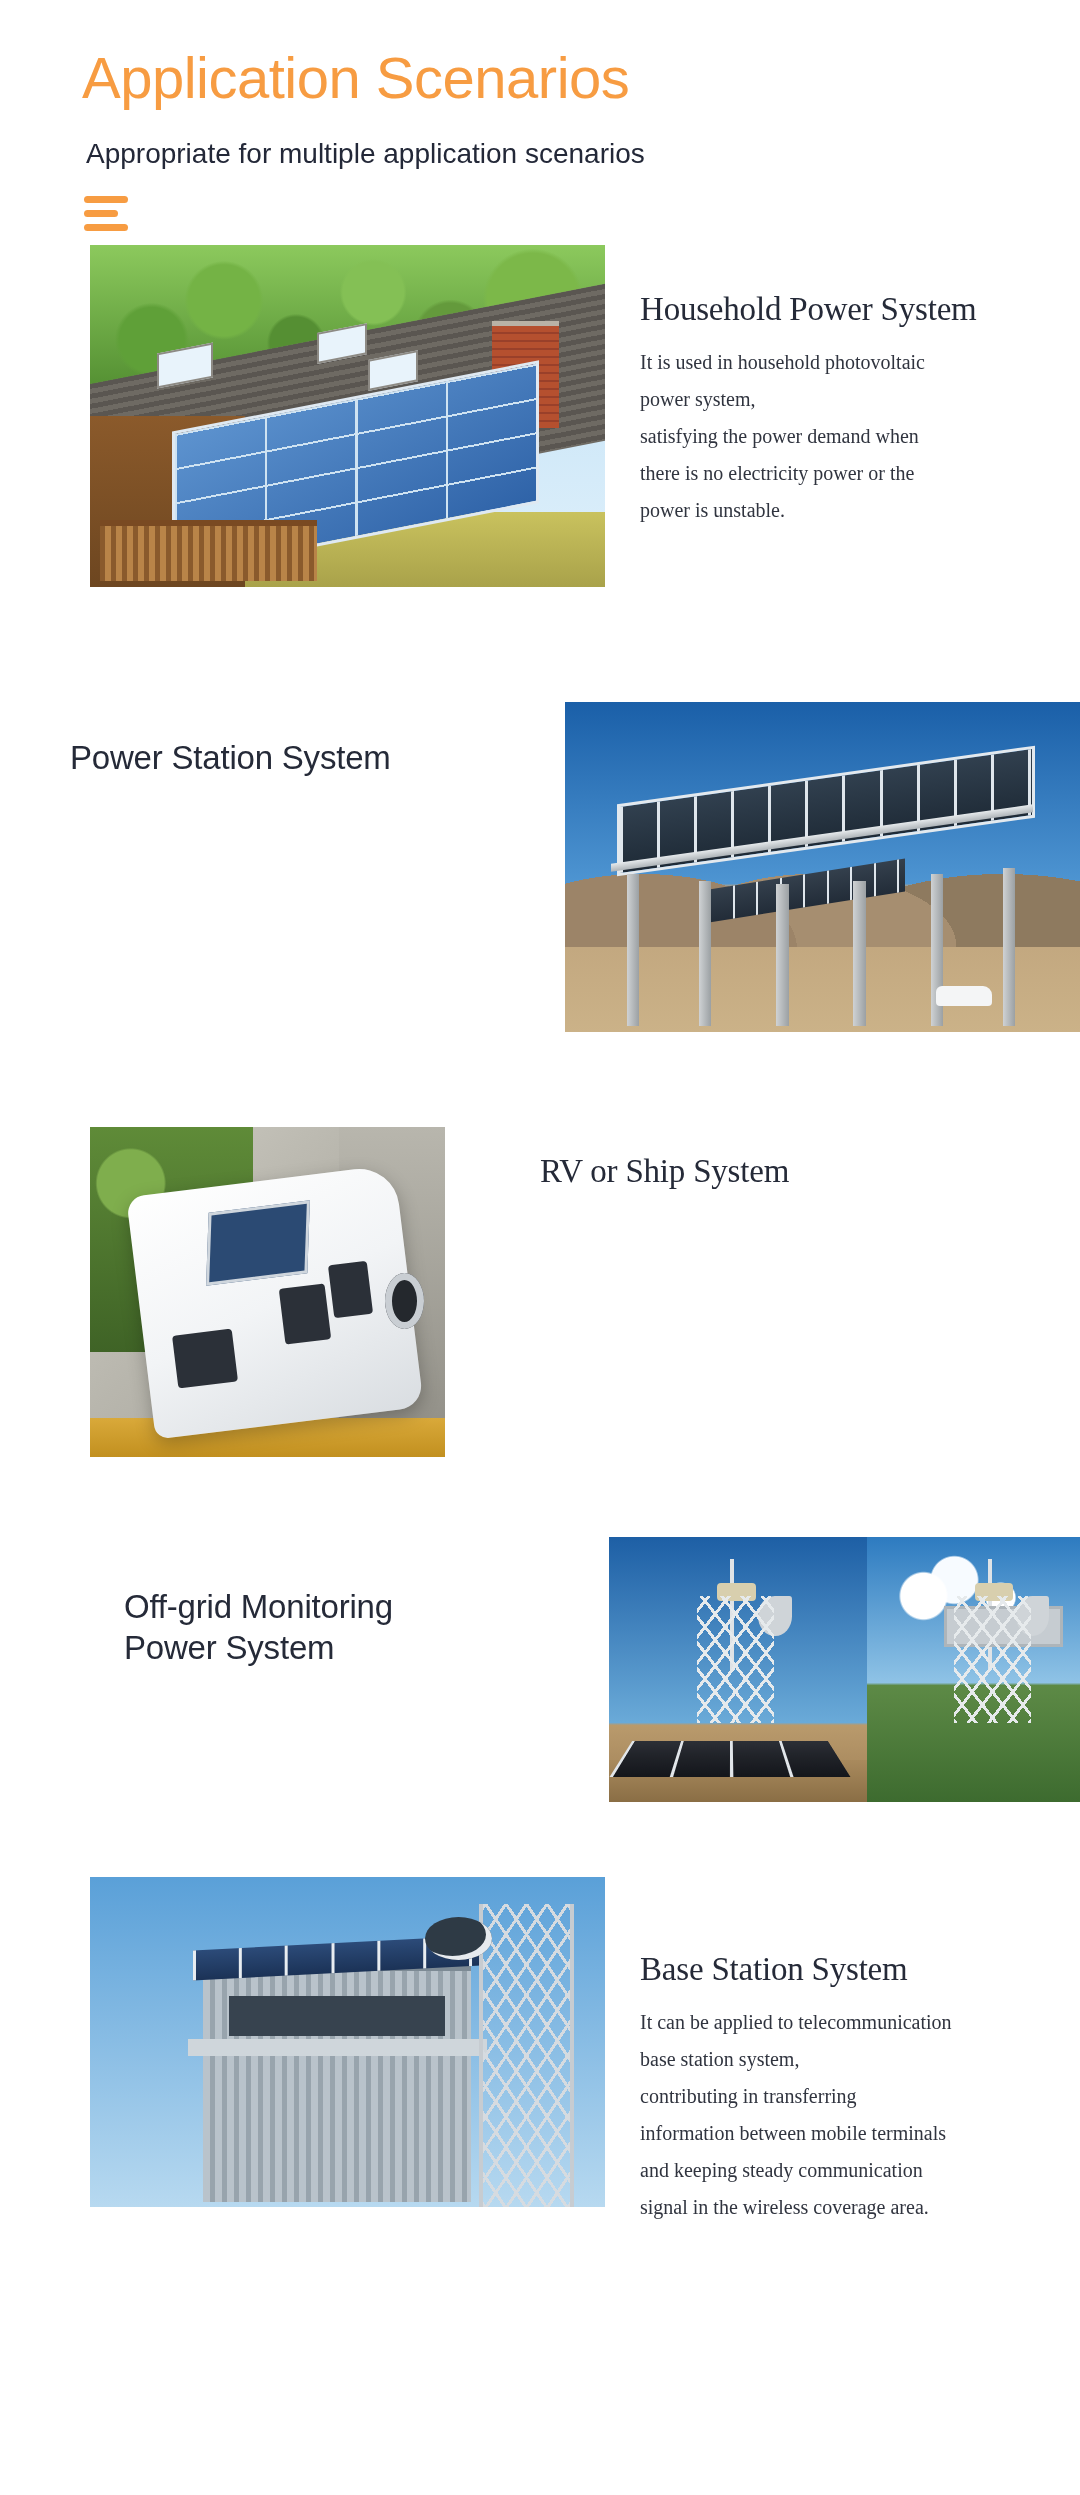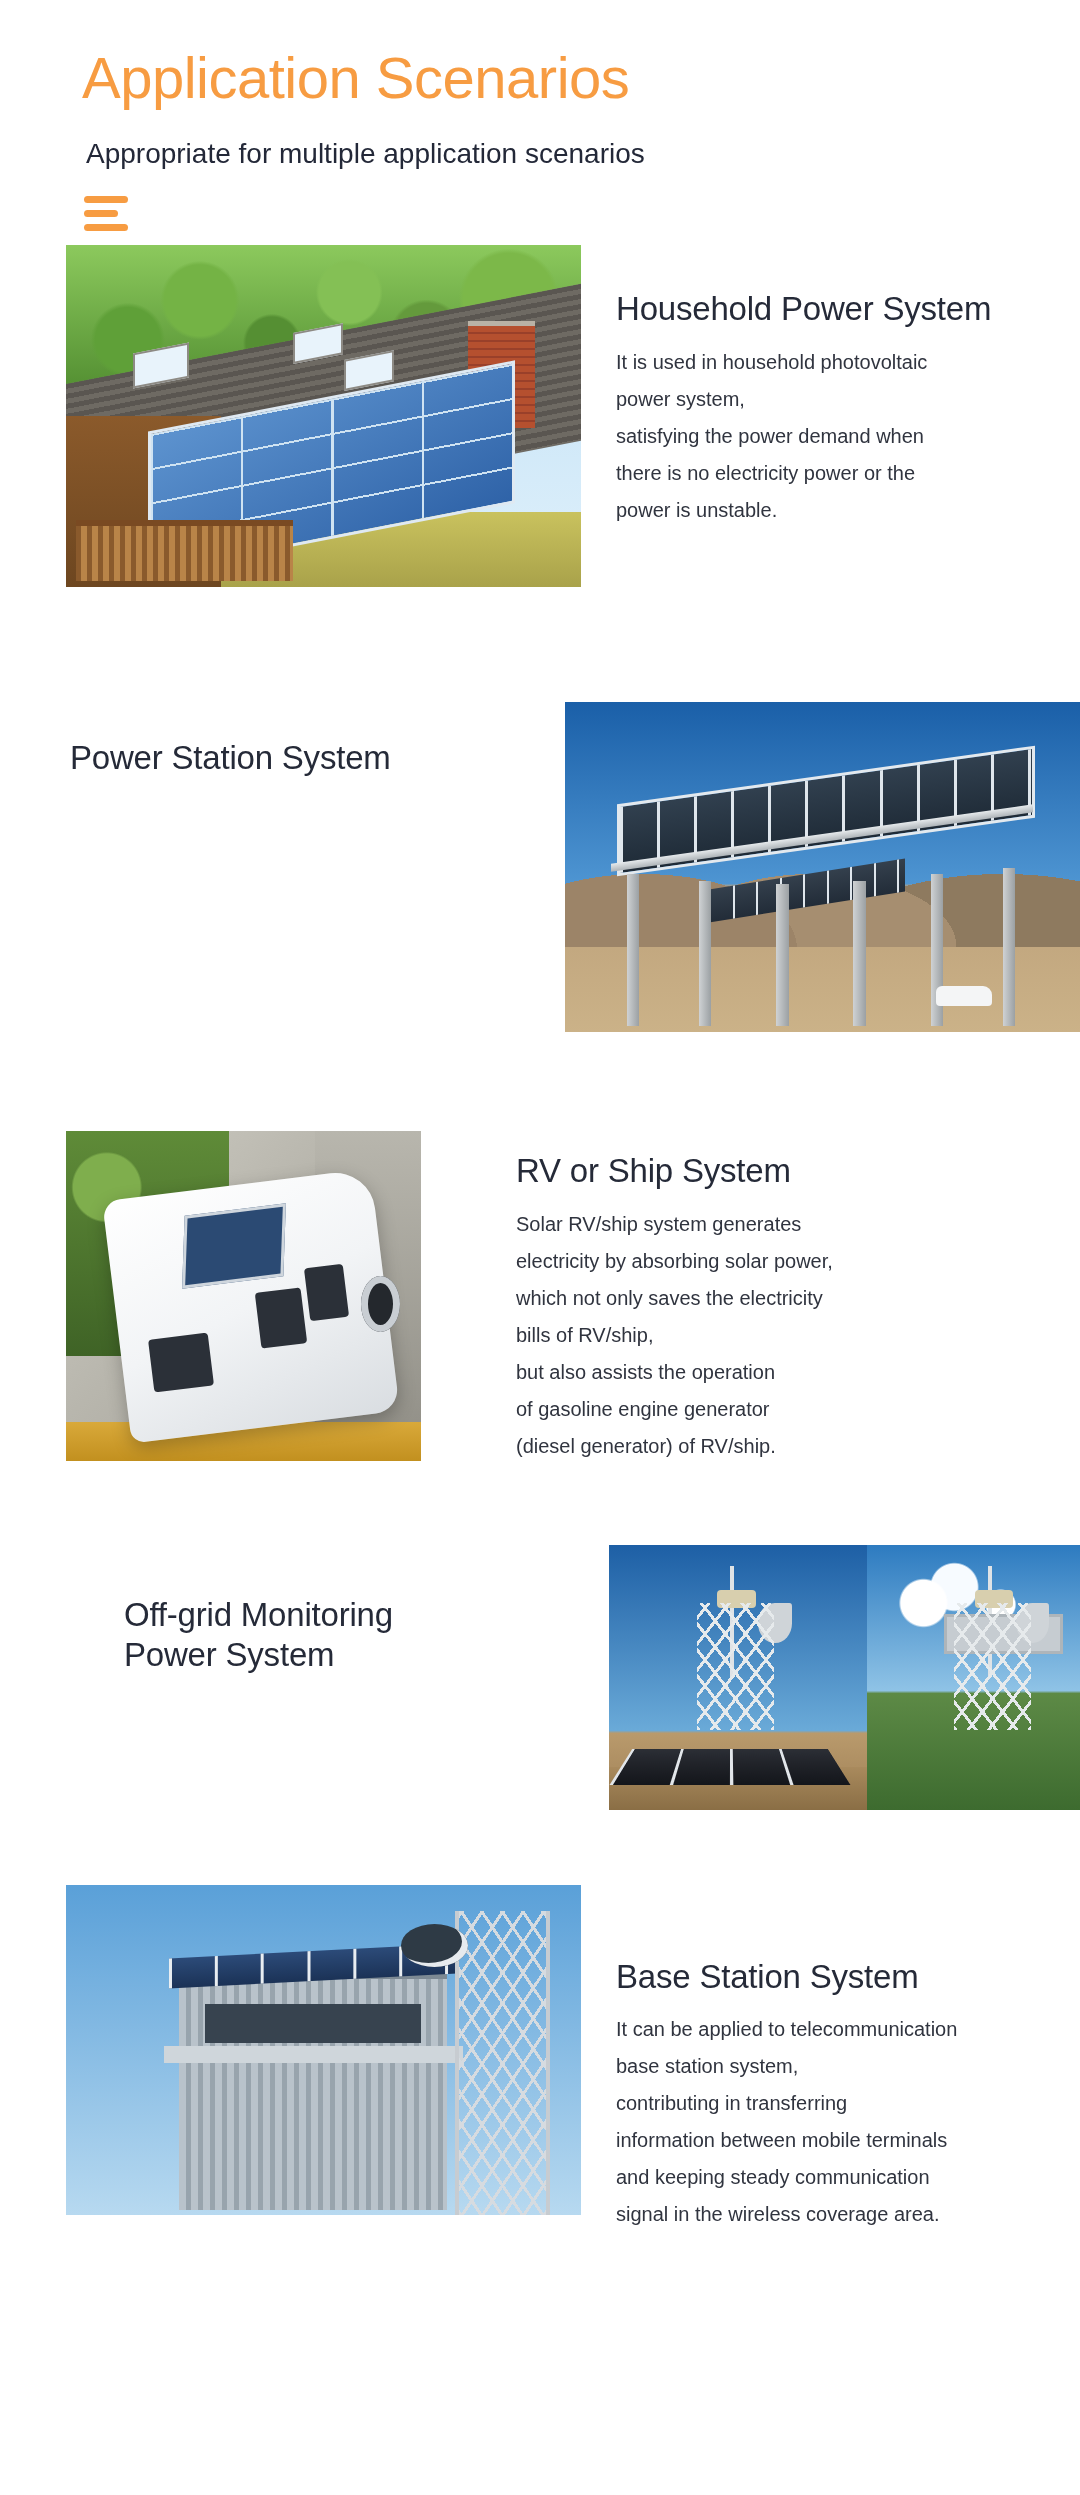--- a/index.html
+++ b/index.html
@@ -52,21 +52,21 @@
   .hamburger span:nth-child(2){width:34px;}
   .hamburger span:nth-child(3){width:44px;}
 
   
   .section{
     display:flex;
     align-items:flex-start;
     width:1080px;
     box-sizing:border-box;
   }
-  .section.img-left{ padding-left:66px; }
+  .section.img-left{ padding-left:90px;font-family:Liberation Serif, serif; }
   .section.img-right{ padding-left:60px; }
 
   .shot{
     flex:0 0 auto;
     position:relative;
     overflow:hidden;
     background:#cfd8e3;
   }
   .copy{
     flex:1 1 auto;
@@ -90,21 +90,21 @@
 
   
   .s1{ margin-top:14px; }
   .s1 .shot{ width:515px; height:342px; }
   .s1 .copy{ padding-left:35px; padding-top:44px; }
 
   .s2{ margin-top:115px; }
   .s2 .copy{ padding-left:10px; padding-top:36px; padding-right:26px; }
   .s2 .shot{ width:515px; height:330px; }
 
-  .s3{ margin-top:95px;align-items:center; }
+  .s3{ margin-top:95px; }
   .s3 .shot{ width:355px; height:330px; }
   .s3 .copy{ padding-left:95px; padding-top:24px; }
 
   .s4{ margin-top:80px;margin-left:44px; }
   .s4 .copy{ padding-left:20px; padding-top:50px; padding-right:26px; }
   .s4 .shot{ width:515px; height:265px; }
 
   .s5{ margin-top:75px; margin-bottom:60px; }
   .s5 .shot{ width:515px; height:330px; }
   .s5 .copy{ padding-left:35px; padding-top:72px; }
@@ -356,27 +356,20 @@
       <div class="ph curb"></div>
       <div class="ph body"></div>
       <div class="ph panel"></div>
       <div class="ph win w1"></div>
       <div class="ph win w2"></div>
       <div class="ph win w3"></div>
       <div class="ph wheel"></div>
     </div>
     <div class="copy">
       <h2 class="sec-title" style="white-space: pre-line;">RV or Ship System</h2>
-      <p class="sec-body">Solar RV/ship system generates
-electricity by absorbing solar power,
-which not only saves the electricity
-bills of RV/ship,
-but also assists the operation
-of gasoline engine generator
-(diesel generator) of RV/ship.</p>
     </div>
   </div>
 
   <div class="section img-right s4">
     <div class="copy">
       <h2 class="sec-title" style="white-space: pre-line;">Off-grid Monitoring
 Power System</h2>
     </div>
     <div class="shot">
       <div class="duo">

